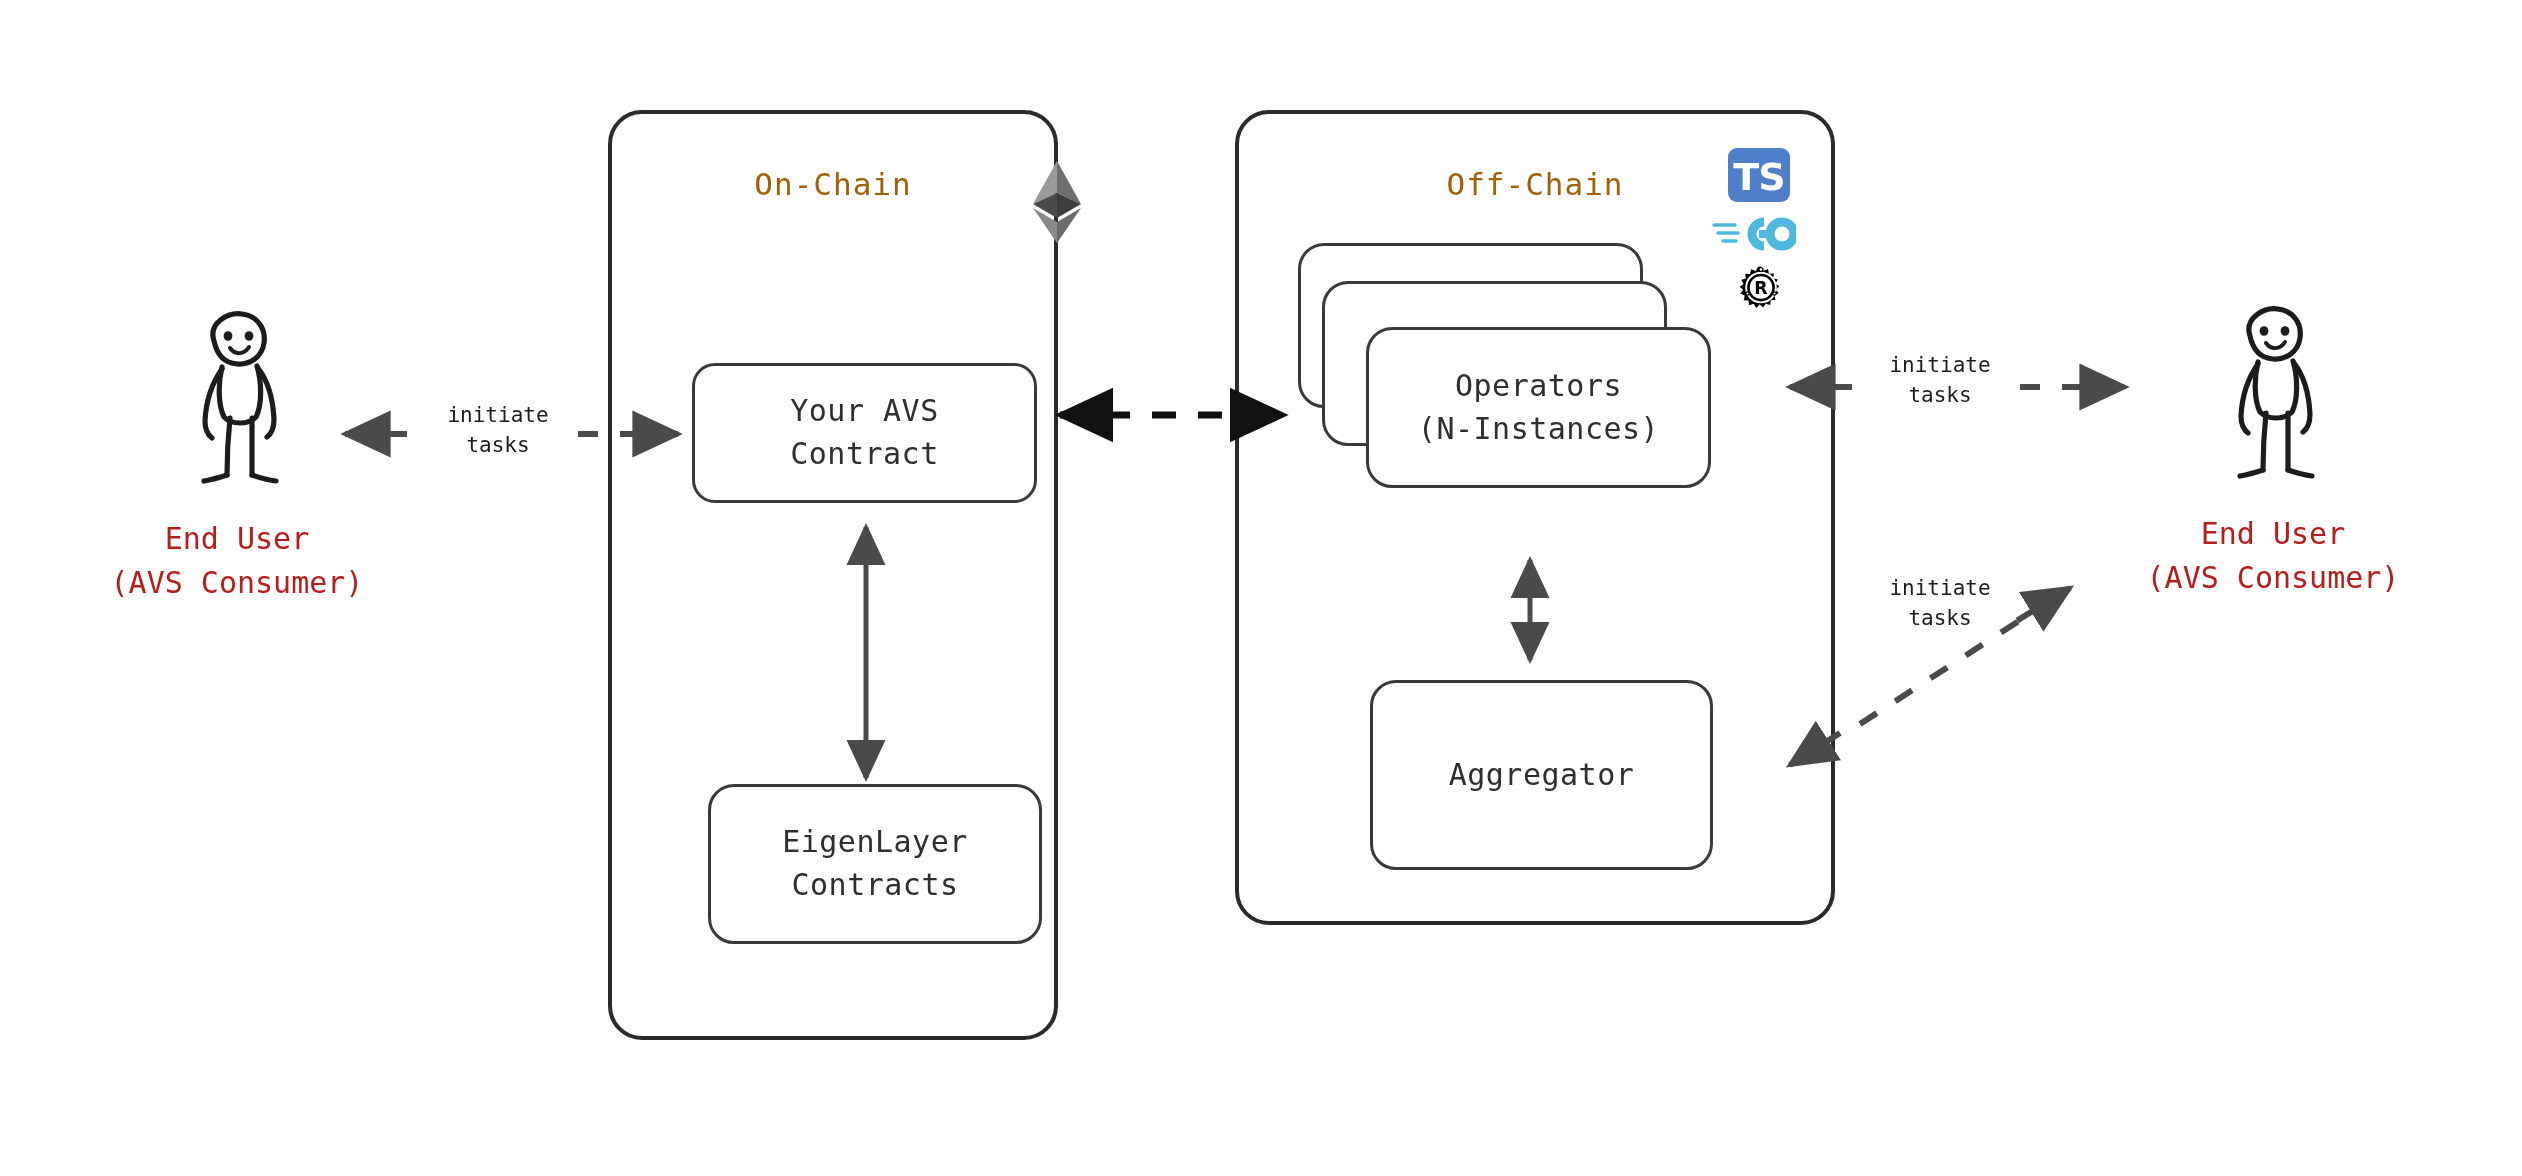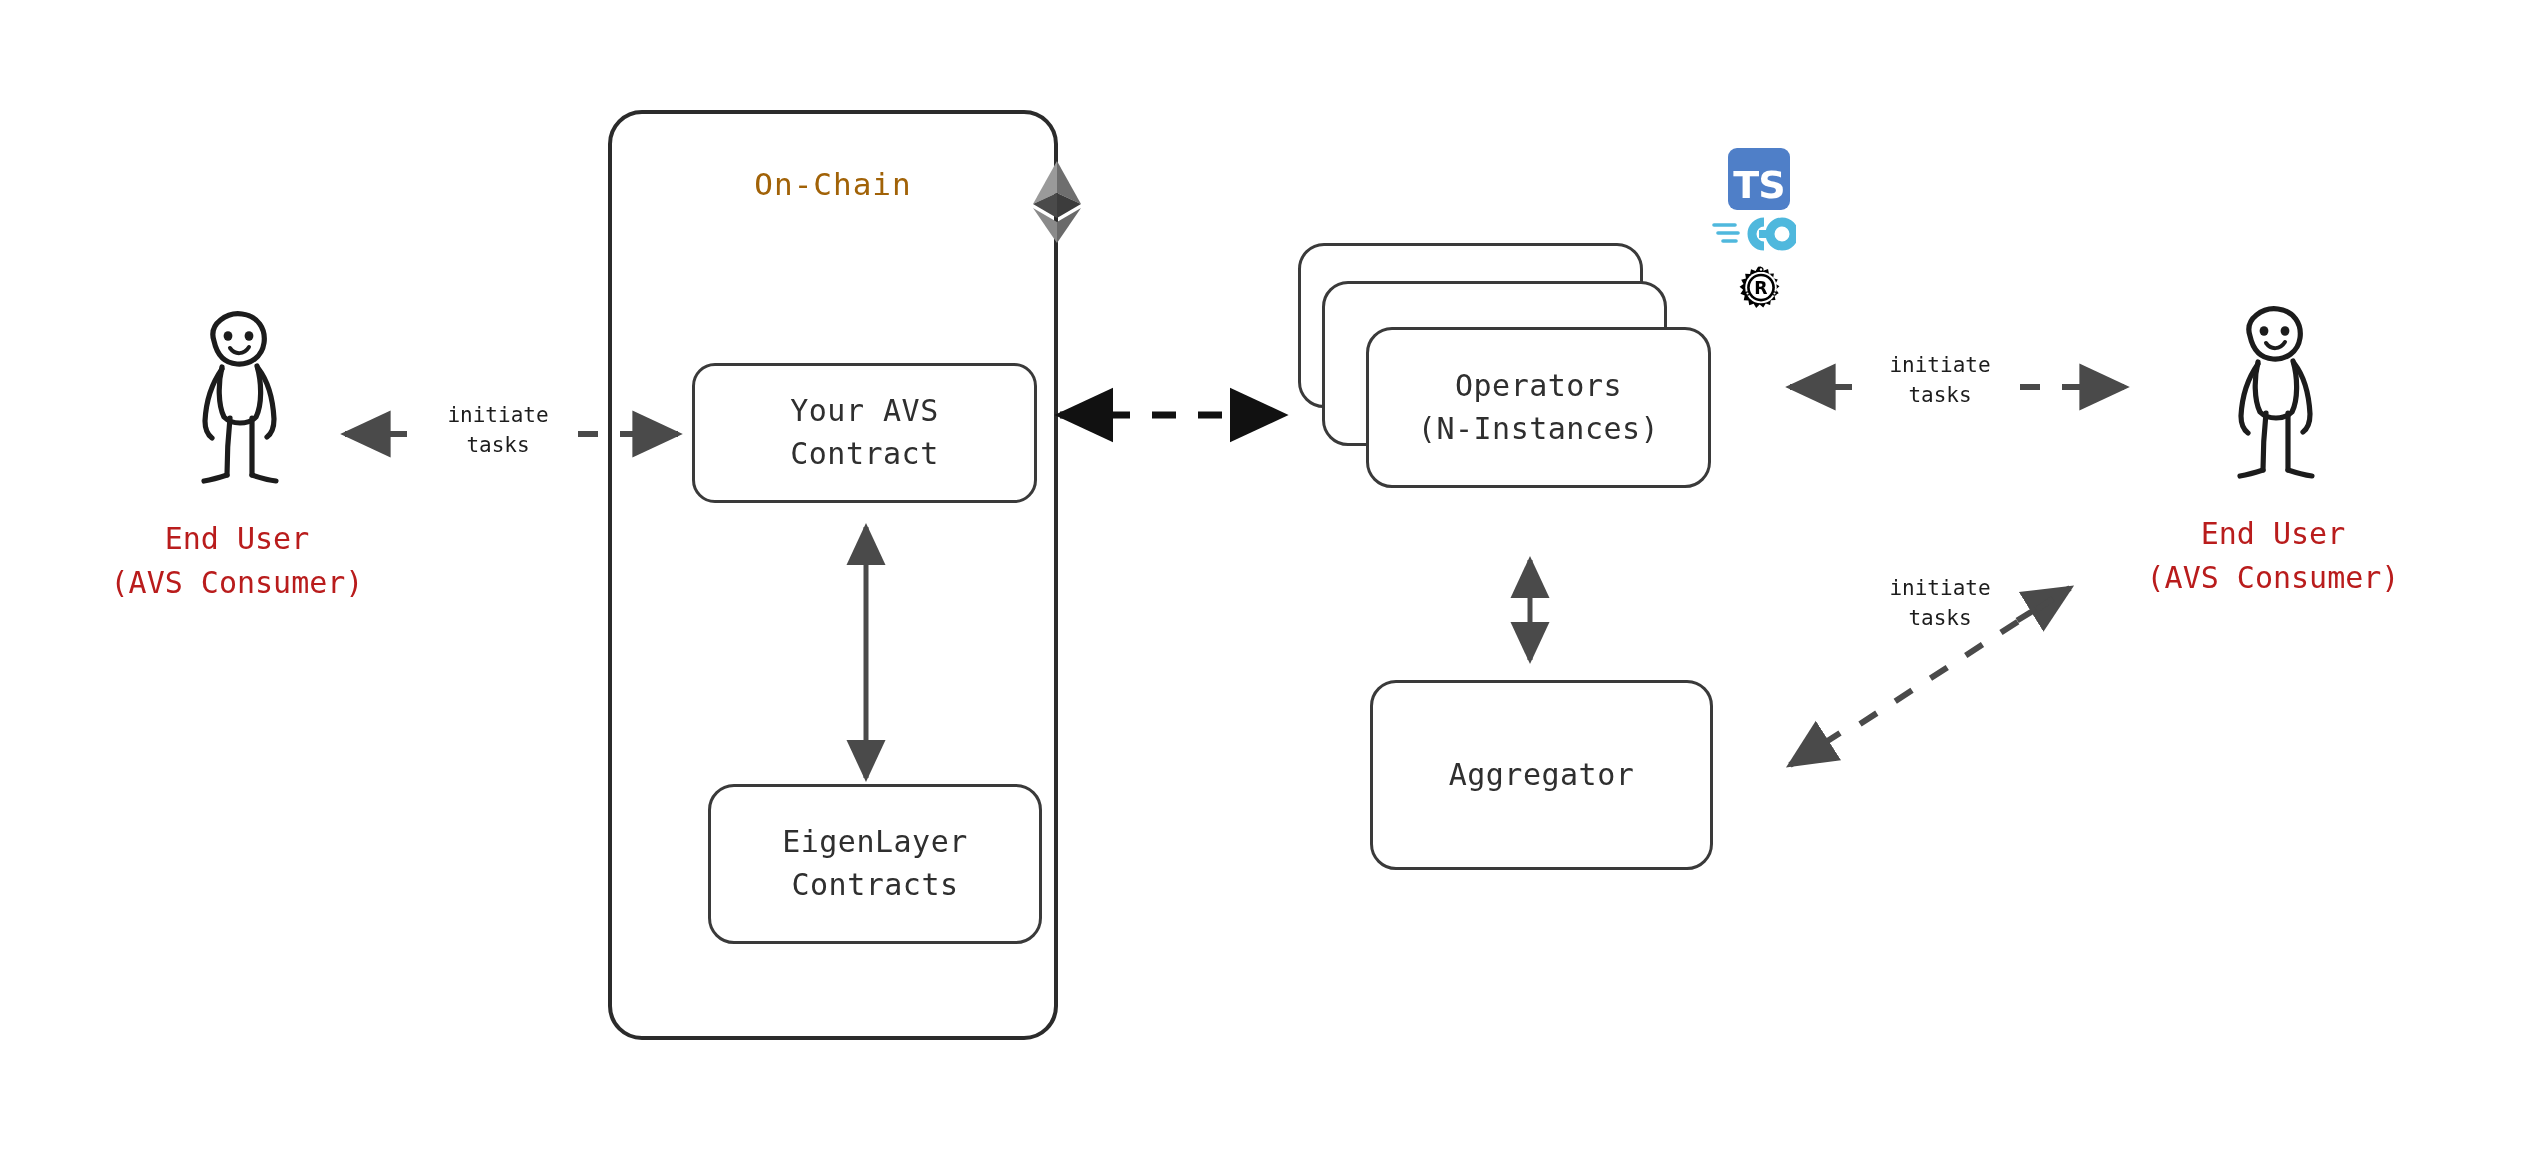--- a/index.html
+++ b/index.html
@@ -94,21 +94,21 @@
     position: absolute;
     top: 0; left: 0;
     width: 2522px;
     height: 1176px;
     pointer-events: none;
   }
 
   
   .logo { position: absolute; }
   .ts-badge {
-    width: 62px; height: 62px;
+    width: 62px; height: 54px;
     border-radius: 9px;
     display: flex;
     align-items: flex-end;
     justify-content: center;
     box-sizing: border-box;
   }
   .ts-badge span {
     font-family: "DejaVu Sans", "Liberation Sans", sans-serif;
     font-weight: bold;
     font-size: 38px;
@@ -120,20 +120,23 @@
 </style>
 </head>
 <body>
 
 <div id="stage">
 
   <div class="zone" style="left:608px; top:110px; width:450px; height:930px;">
     <div class="zone-title">On-Chain</div>
   </div>
 
+  <div class="zone" style="left:1235px; top:110px; width:600px; height:815px;">
+    <div class="zone-title">Off-Chain</div>
+  </div>
 
   <div class="logo" style="left:1031px; top:160px; width:52px; height:84px;">
     <svg width="52" height="84" viewBox="0 0 52 84">
       <polygon points="26,1 26,33 50,44" fill="#6e6e6e"></polygon>
       <polygon points="26,1 2,44 26,33" fill="#9a9a9a"></polygon>
       <polygon points="26,33 2,44 26,58" fill="#4a4a4a"></polygon>
       <polygon points="26,33 50,44 26,58" fill="#3c3c3c"></polygon>
       <polygon points="26,62 2,48 26,83" fill="#8a8a8a"></polygon>
       <polygon points="26,62 50,48 26,83" fill="#6a6a6a"></polygon>
     </svg>

